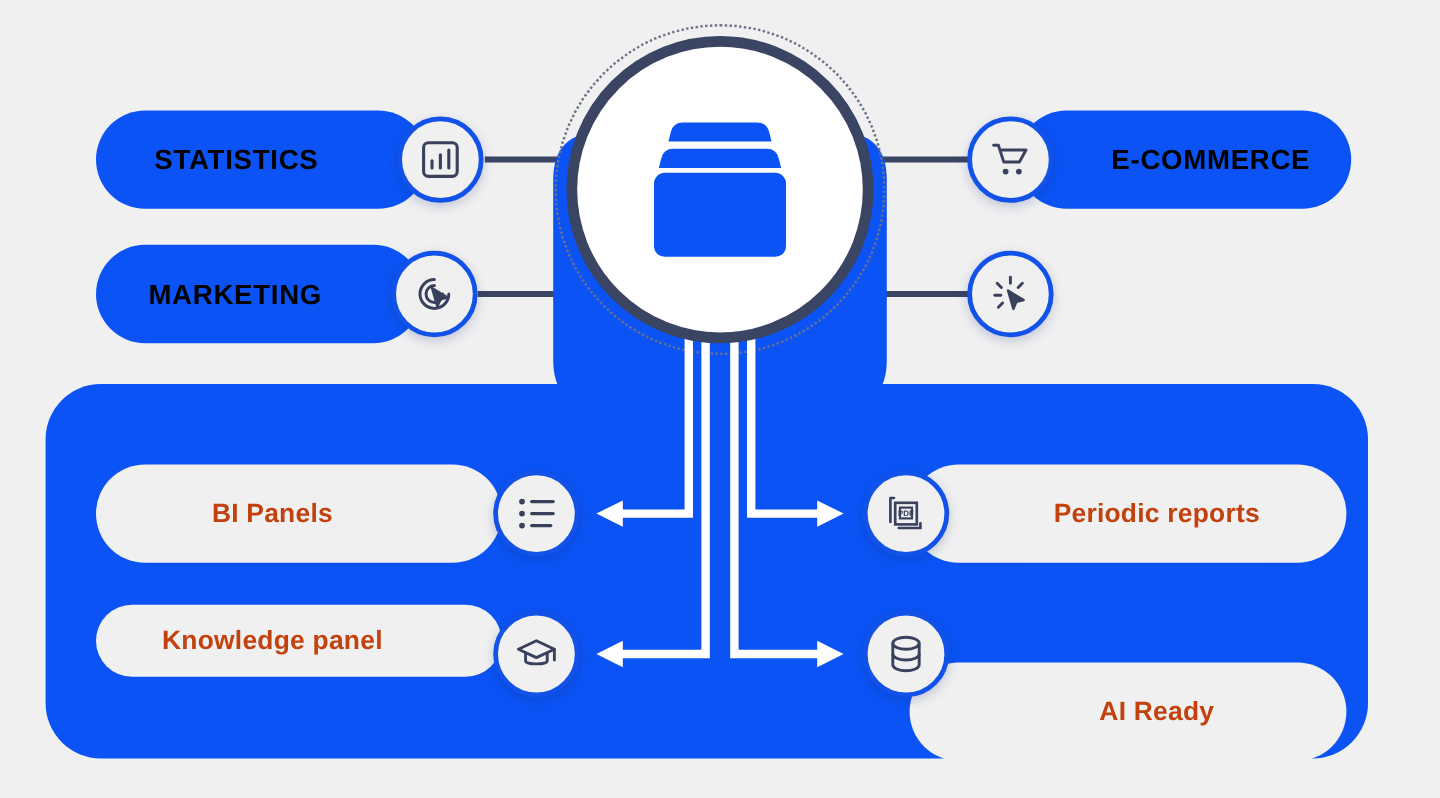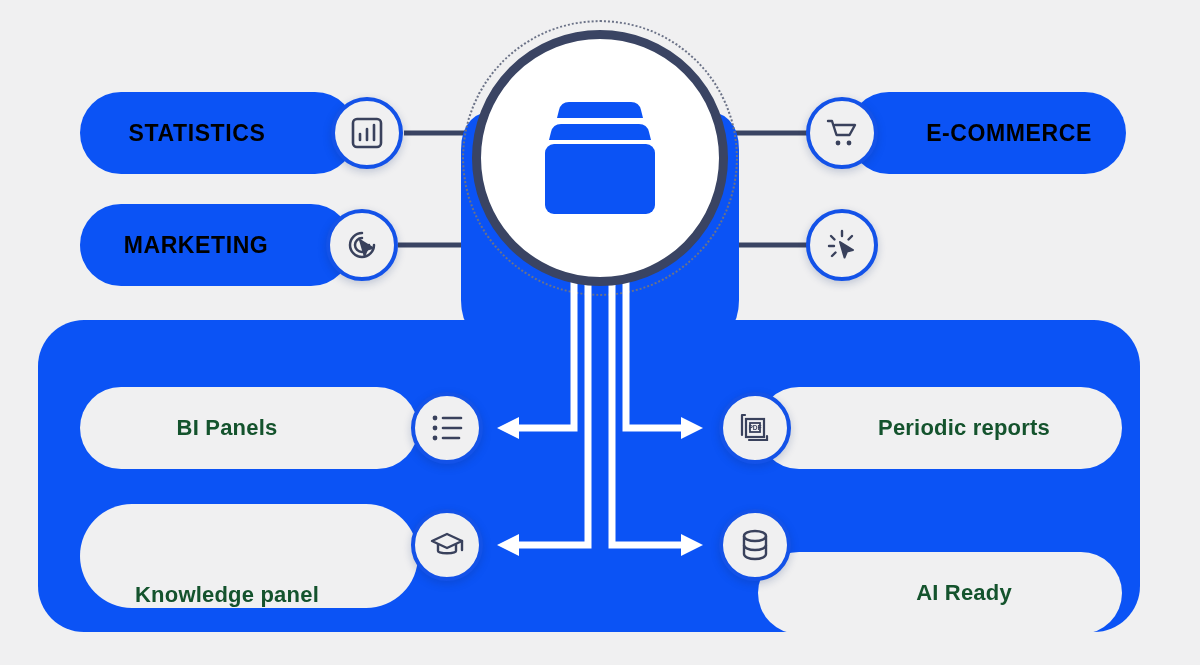--- a/index.html
+++ b/index.html
@@ -24,21 +24,21 @@
     border-radius:999px;
     box-sizing:border-box;
     z-index:5;
   }
   .pill-blue{
     background:#0b53f5;
     color:#000000;
   }
   .pill-light{
     background:#f0f0f1;
-    color:#14532d;
+    color:#c2410c;
   }
   .pill-label{
     flex:1;
     text-align:center;
     font-weight:bold;
     letter-spacing:.2px;
     white-space:nowrap;
   }
   .src .pill-label{font-size:23px;letter-spacing:.6px;}
   .out .pill-label{font-size:22px;}
@@ -182,21 +182,21 @@
     <svg width="34" height="28" viewBox="0 0 34 28" stroke="#39415c" stroke-width="2.6" stroke-linecap="round" fill="none">
       <circle cx="5" cy="4" r="2.4" fill="#39415c" stroke="none"></circle>
       <circle cx="5" cy="14" r="2.4" fill="#39415c" stroke="none"></circle>
       <circle cx="5" cy="24" r="2.4" fill="#39415c" stroke="none"></circle>
       <line x1="13" y1="4" x2="31" y2="4"></line>
       <line x1="13" y1="14" x2="31" y2="14"></line>
       <line x1="13" y1="24" x2="29" y2="24"></line>
     </svg>
   </div>
 
-  <div class="pill pill-light out" style="left:80px;top:504px;width:338px;height:104px;padding-right:44px;align-items:flex-end;">
+  <div class="pill pill-light out" style="left:80px;top:504px;width:338px;height:60px;padding-right:44px;">
     <span class="pill-label">Knowledge panel</span>
   </div>
   <div class="badge" style="left:411px;top:509px;">
     <svg width="36" height="32" viewBox="0 0 36 32" stroke="#39415c" stroke-width="2.4" fill="none" stroke-linejoin="round">
       <path d="M18 5 L33 12 L18 19 L3 12 Z"></path>
       <path d="M9 15 v7 c0 3 18 3 18 0 v-7"></path>
       <line x1="33" y1="12" x2="33" y2="21" stroke-linecap="round"></line>
     </svg>
   </div>
 

